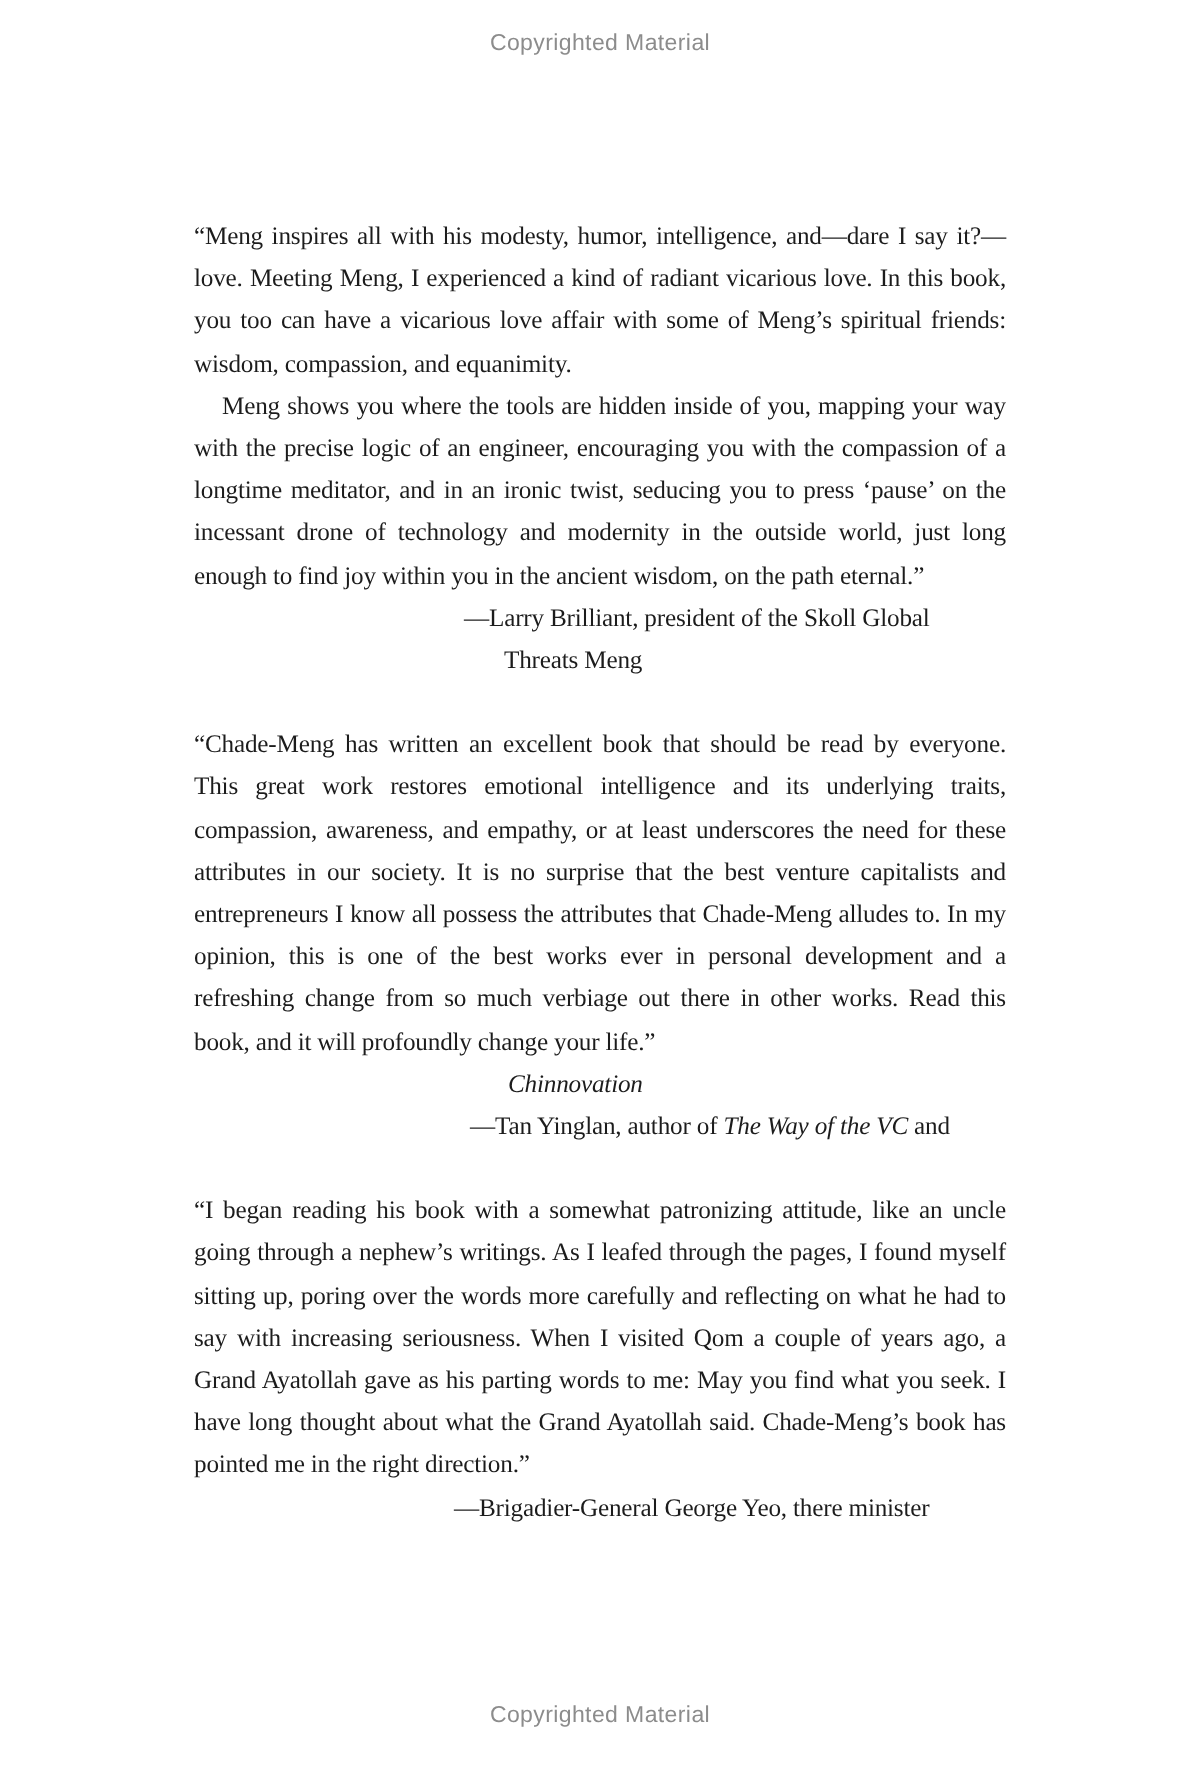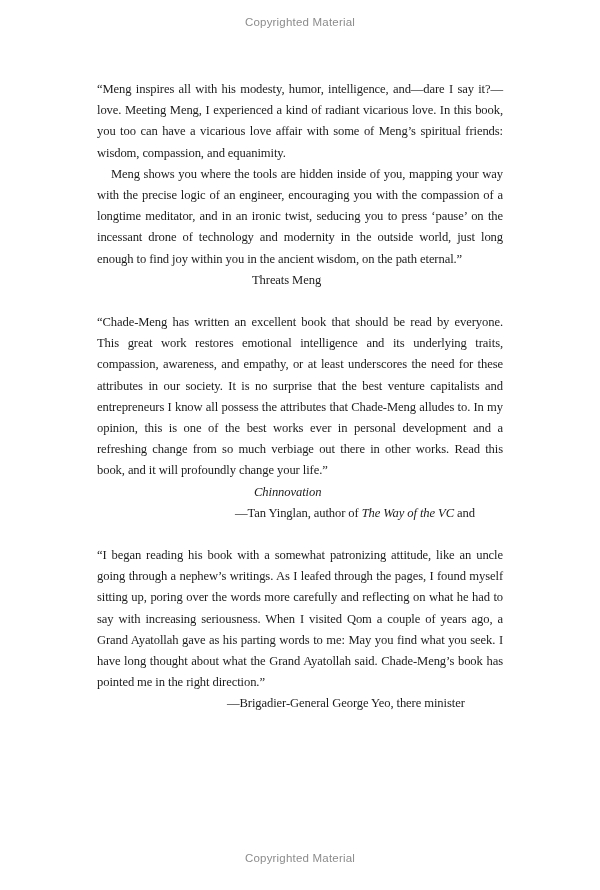--- a/index.html
+++ b/index.html
@@ -26,21 +26,21 @@
     font-size: 11.5px;
     color: #8c8c8c;
     letter-spacing: 0.2px;
   }
   .copyright.top { top: 16px; }
   .copyright.bottom { top: 852px; }
 
   .content {
     position: absolute;
     left: 97px;
-    top: 79px;
+    top: 108px;
     width: 406px;
     font-size: 12.6px;
     line-height: 21.2px;
     letter-spacing: -0.1px;
     text-align: justify;
   }
   .quote-block { margin: 0 0 21px 0; }
   .quote-block.last { margin-bottom: 0; }
   .para { margin: 0; }
   .para-indent { text-indent: 14px; }
@@ -63,20 +63,21 @@
 
 <div class="page">
 
   <div class="copyright top">Copyrighted Material</div>
 
   <div class="content">
 
     <section class="quote-block">
       <p class="para">“Meng inspires all with his modesty, humor, intelligence, and—dare I say it?—love. Meeting Meng, I experienced a kind of radiant vicarious love. In this book, you too can have a vicarious love affair with some of Meng’s spiritual friends: wisdom, compassion, and equanimity.</p>
       <p class="para para-indent">Meng shows you where the tools are hidden inside of you, mapping your way with the precise logic of an engineer, encouraging you with the compassion of a longtime meditator, and in an ironic twist, seducing you to press ‘pause’ on the incessant drone of technology and modernity in the outside world, just long enough to find joy within you in the ancient wisdom, on the path eternal.”</p>
+      <div class="attr attr-q1-l1">—Larry Brilliant, president of the Skoll Global</div>
       <div class="attr attr-q1-l2">Threats Meng</div>
     </section>
 
     <section class="quote-block">
       <p class="para">“Chade-Meng has written an excellent book that should be read by everyone. This great work restores emotional intelligence and its underlying traits, compassion, awareness, and empathy, or at least underscores the need for these attributes in our society. It is no surprise that the best venture capitalists and entrepreneurs I know all possess the attributes that Chade-Meng alludes to. In my opinion, this is one of the best works ever in personal development and a refreshing change from so much verbiage out there in other works. Read this book, and it will profoundly change your life.”</p>
       <div class="attr attr-q2-l2 italic">Chinnovation</div>
       <div class="attr attr-q2-l1"><span>—Tan Yinglan, author of </span><span class="italic">The Way of the VC</span><span> and</span></div>
     </section>
 
     <section class="quote-block last">

